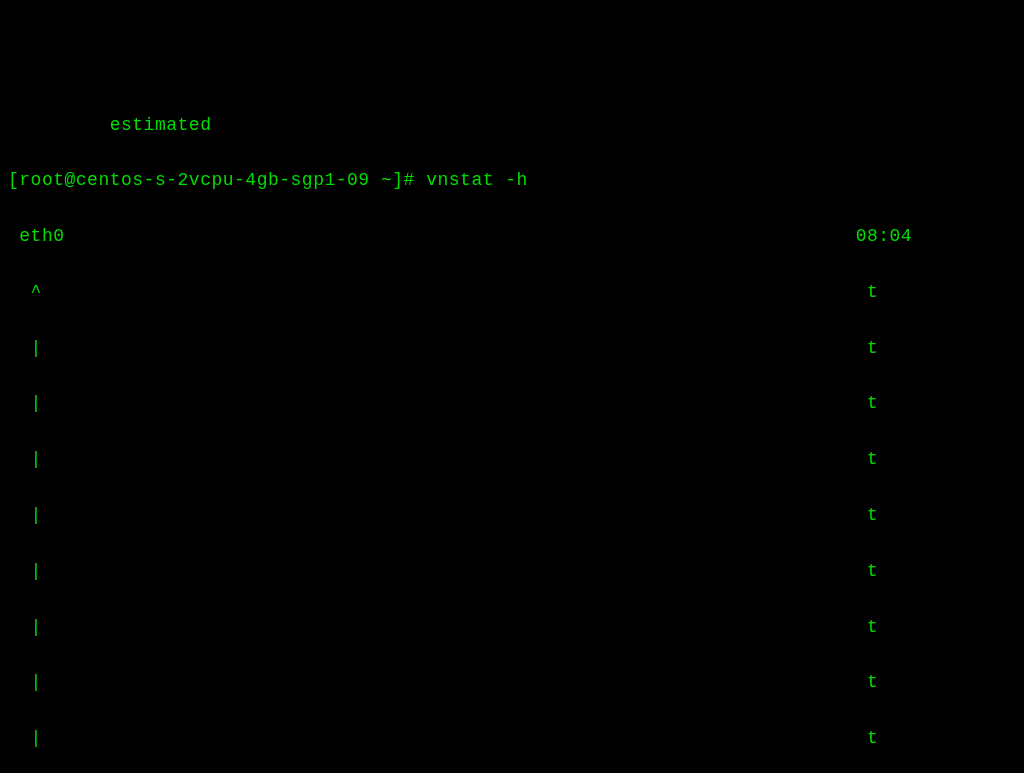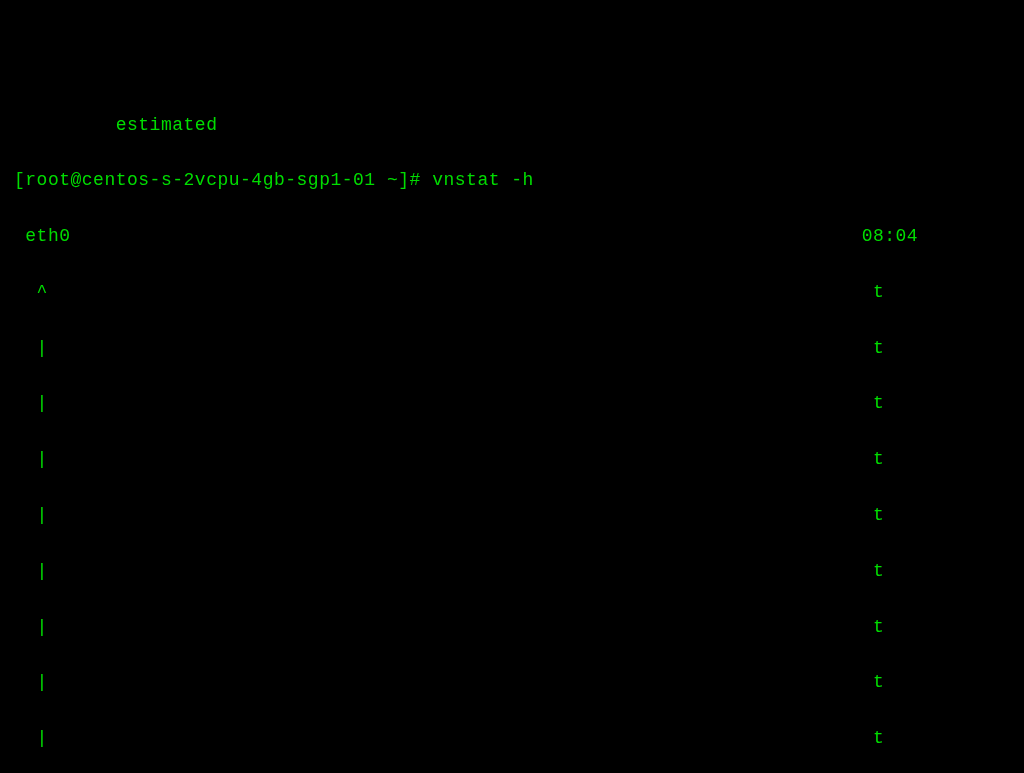--- a/index.html
+++ b/index.html
@@ -8,30 +8,30 @@
       color: #00dd00;
       font-family: 'Courier New', monospace;
       font-size: 18px;
       line-height: 1.55;
       width: 1024px;
       height: 773px;
       overflow: hidden;
       padding: 0;
       white-space: pre;
     }
-    .line { white-space: pre; letter-spacing: 0.5px; padding-left: 14px; }
+    .line { white-space: pre; letter-spacing: 0.5px; padding-left: 8px; }
     .truncated { color: #00dd00; }
   </style>
 </head>
 <body>
 
 
 
 <div class="line truncated">         estimated</div>
-<div class="line"><span>[root@centos-s-2vcpu-4gb-sgp1-01 ~]# </span><span>vnstat -h</span></div>
+<div class="line"><span>[root@centos-s-2vcpu-4gb-sgp1-09 ~]# </span><span>vnstat -h</span></div>
 <div class="line"><span> eth0</span><span>                                                                      </span><span>08:04</span></div>
 <div class="line"><span>  ^</span><span>                                                                         </span><span>t</span></div>
 <div class="line"><span>  |</span><span>                                                                         </span><span>t</span></div>
 <div class="line"><span>  |</span><span>                                                                         </span><span>t</span></div>
 <div class="line"><span>  |</span><span>                                                                         </span><span>t</span></div>
 <div class="line"><span>  |</span><span>                                                                         </span><span>t</span></div>
 <div class="line"><span>  |</span><span>                                                                         </span><span>t</span></div>
 <div class="line"><span>  |</span><span>                                                                         </span><span>t</span></div>
 <div class="line"><span>  |</span><span>                                                                         </span><span>t</span></div>
 <div class="line"><span>  |</span><span>                                                                         </span><span>t</span></div>

